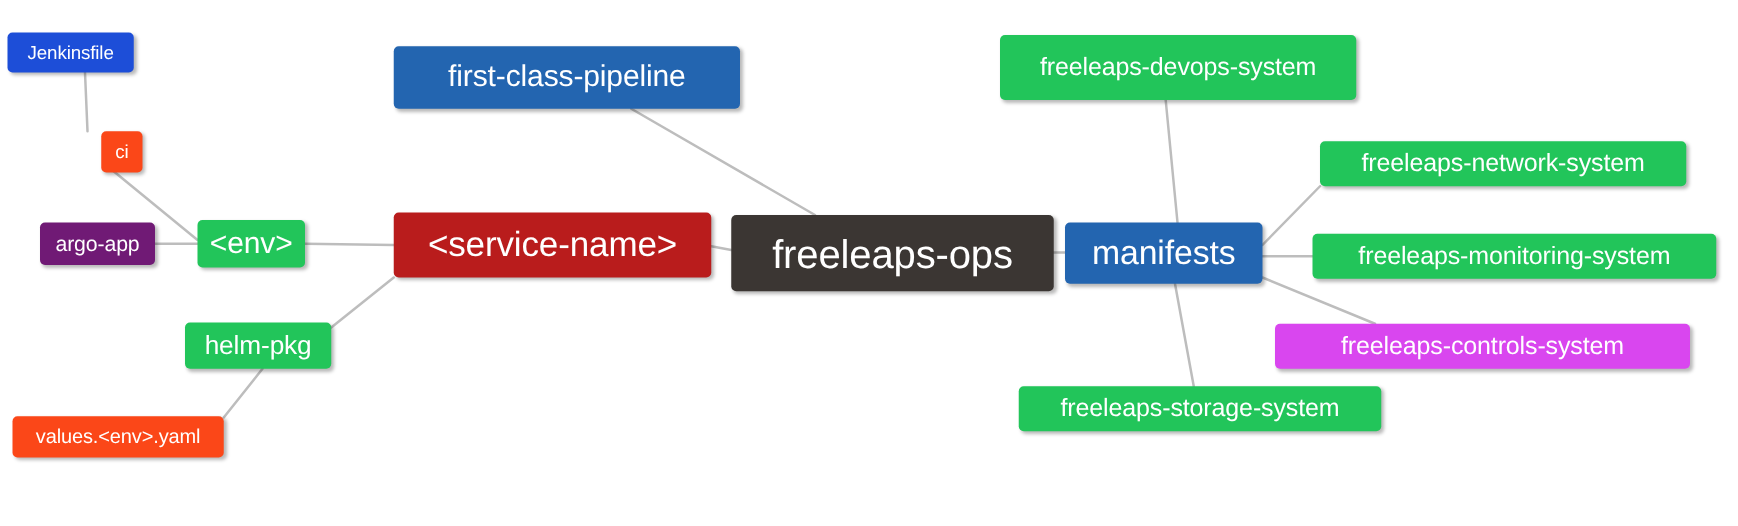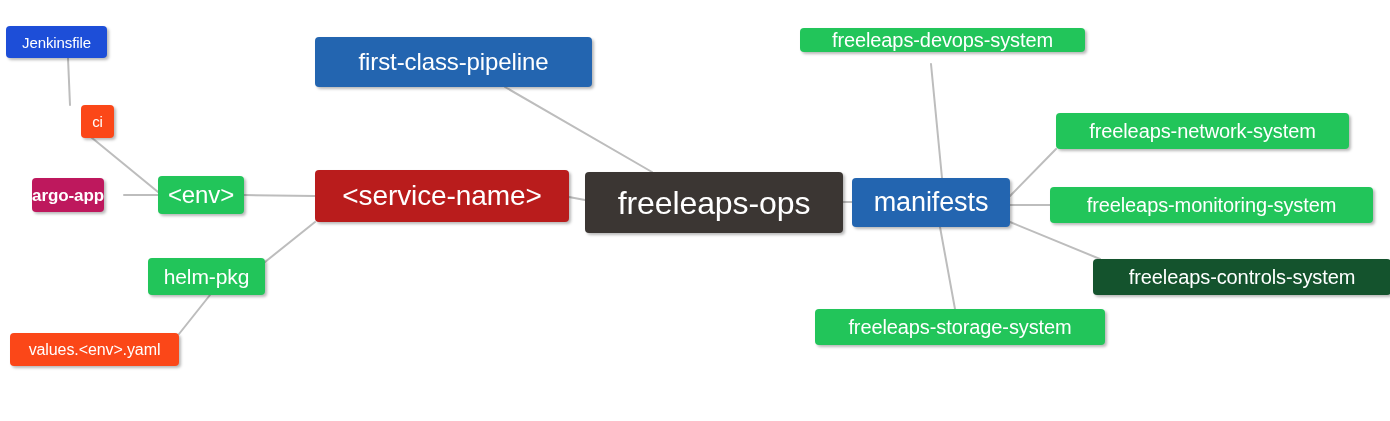--- a/index.html
+++ b/index.html
@@ -66,21 +66,21 @@
       <path d="M 1010 222 L 1100 259" stroke="#bdbdbd" stroke-width="2" fill="none" stroke-linecap="round"></path>
       <path d="M 940 227 L 955 309" stroke="#bdbdbd" stroke-width="2" fill="none" stroke-linecap="round"></path>
     </svg>
   <div id="node-layer">
       <div class="node" style="left: 6px; top: 26px; width: 101px; height: 32px; background: #1d4ed8; font-size: 15px; align-items: center;">
         <span class="node-label">Jenkinsfile</span>
       </div>
       <div class="node" style="left: 53px; top: 105px; width: 33px; height: 33px; background: rgb(251, 71, 24); font-size: 15px; margin-left: 28px;">
         <span class="node-label">ci</span>
       </div>
-      <div class="node" style="left: 32px; top: 178px; width: 72px; height: 34px; background: #be185d; font-size: 17px; font-weight: bold;">
+      <div class="node" style="left: 32px; top: 178px; width: 92px; height: 34px; background: #701a75; font-size: 17px;">
         <span class="node-label">argo-app</span>
       </div>
       <div class="node" style="left: 158px; top: 176px; width: 86px; height: 38px; background: rgb(34, 197, 90); font-size: 24px;">
         <span class="node-label">&lt;env&gt;</span>
       </div>
       <div class="node" style="left: 148px; top: 258px; width: 117px; height: 37px; background: rgb(34, 197, 90); font-size: 21px;">
         <span class="node-label">helm-pkg</span>
       </div>
       <div class="node" style="left: 10px; top: 333px; width: 169px; height: 33px; background: rgb(251, 71, 24); font-size: 16px;">
         <span class="node-label">values.&lt;env&gt;.yaml</span>
@@ -90,29 +90,29 @@
       </div>
       <div class="node" style="left: 315px; top: 170px; width: 254px; height: 52px; background: #b91c1c; font-size: 28px;">
         <span class="node-label">&lt;service-name&gt;</span>
       </div>
       <div class="node" style="left: 585px; top: 172px; width: 258px; height: 61px; background: rgb(59, 54, 51); font-size: 32px;">
         <span class="node-label">freeleaps-ops</span>
       </div>
       <div class="node" style="left: 852px; top: 178px; width: 158px; height: 49px; background: rgb(35, 101, 176); font-size: 27px;">
         <span class="node-label">manifests</span>
       </div>
-      <div class="node" style="left: 800px; top: 28px; width: 285px; height: 24px; background: rgb(34, 197, 90); font-size: 20px;">
+      <div class="node" style="left: 800px; top: 28px; width: 285px; height: 52px; background: rgb(34, 197, 90); font-size: 20px;">
         <span class="node-label">freeleaps-devops-system</span>
       </div>
       <div class="node" style="left: 1056px; top: 113px; width: 293px; height: 36px; background: rgb(34, 197, 90); font-size: 20px;">
         <span class="node-label">freeleaps-network-system</span>
       </div>
       <div class="node" style="left: 1050px; top: 187px; width: 323px; height: 36px; background: rgb(34, 197, 90); font-size: 20px;">
         <span class="node-label">freeleaps-monitoring-system</span>
       </div>
-      <div class="node" style="left: 1093px; top: 259px; width: 298px; height: 36px; background: #14532d; font-size: 20px;">
+      <div class="node" style="left: 1020px; top: 259px; width: 332px; height: 36px; background: #d946ef; font-size: 20px;">
         <span class="node-label">freeleaps-controls-system</span>
       </div>
       <div class="node" style="left: 815px; top: 309px; width: 290px; height: 36px; background: rgb(34, 197, 90); font-size: 20px;">
         <span class="node-label">freeleaps-storage-system</span>
       </div>
     </div>
 </div>
 
 </body></html>

